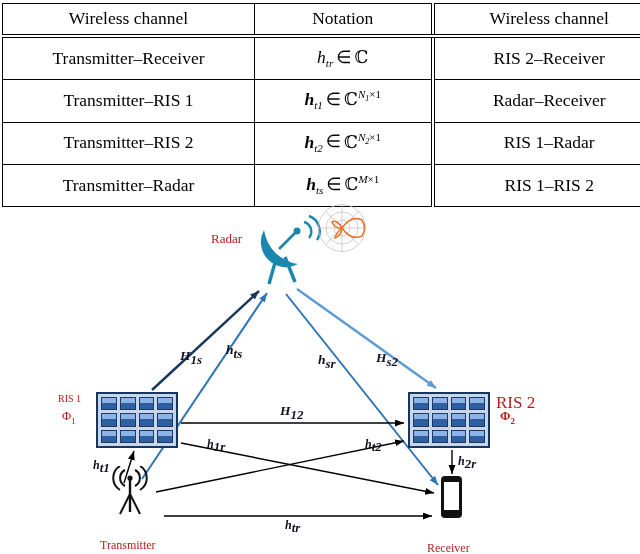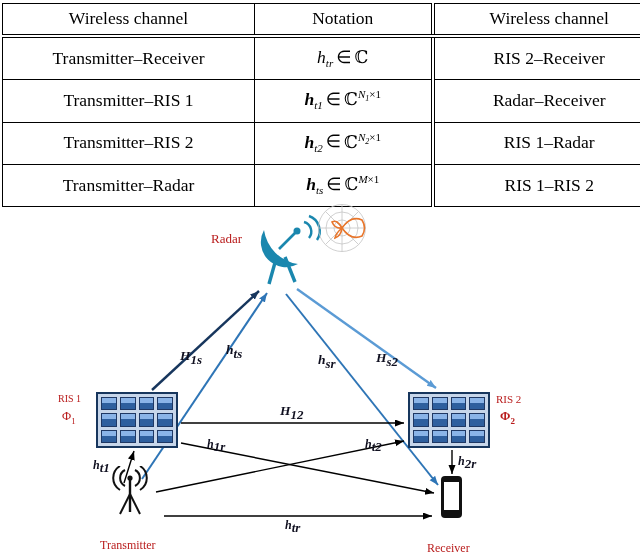--- a/index.html
+++ b/index.html
@@ -217,21 +217,21 @@
   </g>
 </svg>
 
 <div class="phone">
   <div class="screen"></div>
 </div>
 
 <span class="slabel" style="left:211px;top:231px;font-size:13px">Radar</span>
 <span class="slabel" style="left:58px;top:393px;font-size:10px">RIS 1</span>
 <span class="slabel" style="left:62px;top:409px;font-size:12.5px;font-weight:normal"><span>Φ</span><sub>1</sub></span>
-<span class="slabel" style="left:496px;top:393px;font-size:11px">RIS 2</span>
+<span class="slabel" style="left:496px;top:393px;font-size:17px">RIS 2</span>
 <span class="slabel" style="left:500px;top:409px;font-size:12.5px;font-weight:bold"><span>Φ</span><sub>2</sub></span>
 <span class="slabel" style="left:100px;top:538px;width:62px;">Transmitter</span>
 <span class="slabel" style="left:427px;top:541px">Receiver</span>
 
 <span class="chlabel" style="left:180px;top:348px"><span>H</span><sub>1s</sub></span>
 <span class="chlabel" style="left:226px;top:342px"><span>h</span><sub>ts</sub></span>
 <span class="chlabel" style="left:318px;top:352px"><span>h</span><sub>sr</sub></span>
 <span class="chlabel" style="left:376px;top:350px"><span>H</span><sub>s2</sub></span>
 <span class="chlabel" style="left:280px;top:403px"><span>H</span><sub>12</sub></span>
 <span class="chlabel" style="left:207px;top:437px;font-size:12px"><span>h</span><sub>1r</sub></span>

